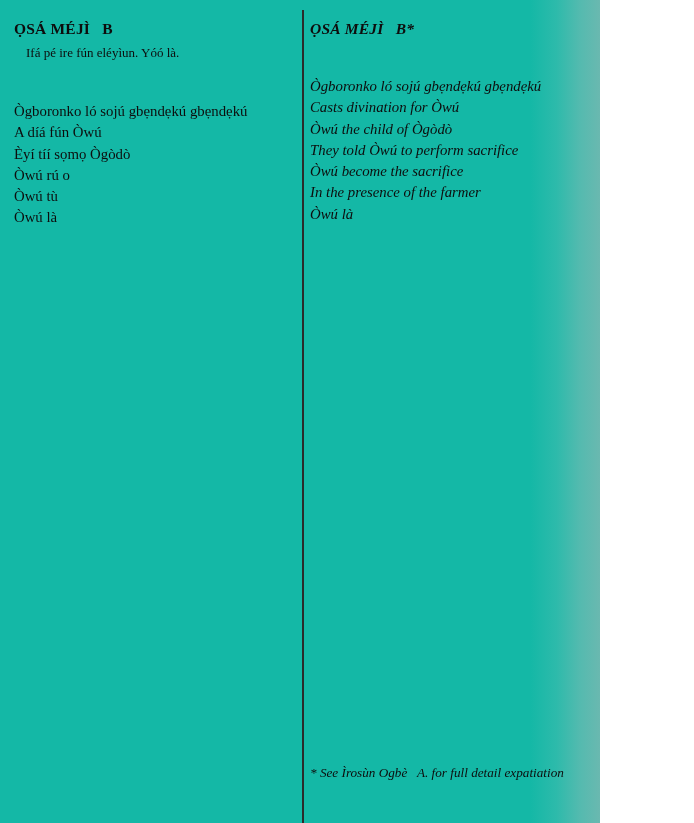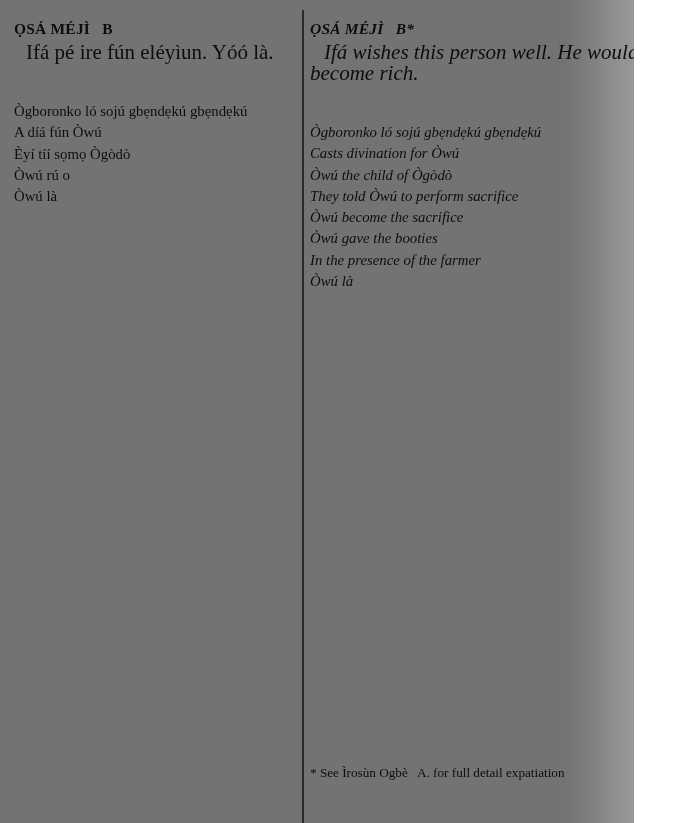--- a/index.html
+++ b/index.html
@@ -11,22 +11,21 @@
     font-family: "Liberation Serif", "DejaVu Serif", serif;
     color: #0d0d0d;
     -webkit-font-smoothing: antialiased;
   }
 
   #page {
     position: relative;
     width: 600px;
     height: 823px;
     overflow: hidden;
-    background: #737373;
-    padding-left: 34px;
+    background: #14b8a6;
   }
 
   
   #scan-shade {
     position: absolute;
     top: 0;
     right: 0;
     width: 70px;
     height: 823px;
     background: linear-gradient(to right,
@@ -76,21 +75,21 @@
   .heading {
     font-weight: bold;
     font-size: 15.5px;
     line-height: 19px;
     letter-spacing: 0.2px;
     white-space: pre;
     margin: 0;
   }
 
   .subtitle {
-    font-size: 21px;
+    font-size: 13px;
     line-height: 21px;
     margin: 4px 0 0 0;
     text-indent: 12px;
   }
   #col-english .subtitle {
     text-indent: 14px;
   }
 
   .verse {
     margin: 0;
@@ -108,20 +107,21 @@
     line-height: 21.3px;
     white-space: pre;
     margin: 0;
   }
 
   #footnote {
     position: absolute;
     left: 310px;
     top: 764px;
     width: 370px;
+    font-style: italic;
     font-size: 13.2px;
     line-height: 17px;
     white-space: pre;
   }
 </style>
 </head>
 <body>
 
 <div id="page">
 
@@ -130,36 +130,35 @@
 
   <div class="column" id="col-yoruba">
     <div class="col-inner">
       <div class="heading">ỌSÁ MÉJÌ   B</div>
       <div class="subtitle">Ifá pé ire fún eléyìun. Yóó là.</div>
       <div class="verse">
         <div class="verse-line">Ògboronko ló sojú gbẹndẹkú gbẹndẹkú</div>
         <div class="verse-line">A díá fún Òwú</div>
         <div class="verse-line">Èyí tíí sọmọ Ògòdò</div>
         <div class="verse-line">Òwú rú o</div>
+        <div class="verse-line">Òwú tù</div>
         <div class="verse-line">Òwú là</div>
       </div>
     </div>
   </div>
 
   <div class="column" id="col-english">
     <div class="col-inner">
       <div class="heading">ỌSÁ MÉJÌ   B*</div>
-      <div class="subtitle">Ifá wishes this person well. He would become rich.</div>
       <div class="verse">
         <div class="verse-line">Ògboronko ló sojú gbẹndẹkú gbẹndẹkú</div>
         <div class="verse-line">Casts divination for Òwú</div>
         <div class="verse-line">Òwú the child of Ògòdò</div>
         <div class="verse-line">They told Òwú to perform sacrifice</div>
         <div class="verse-line">Òwú become the sacrifice</div>
-        <div class="verse-line">Òwú gave the booties</div>
         <div class="verse-line">In the presence of the farmer</div>
         <div class="verse-line">Òwú là</div>
       </div>
     </div>
   </div>
 
   <div id="footnote">* See Ìrosùn Ogbè   A. for full detail expatiation</div>
 
 </div>
 

